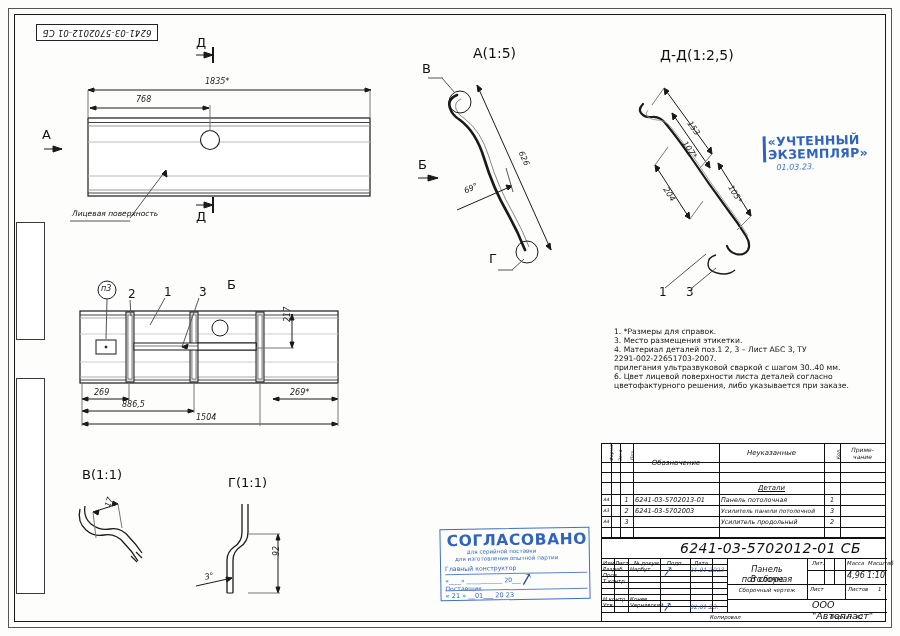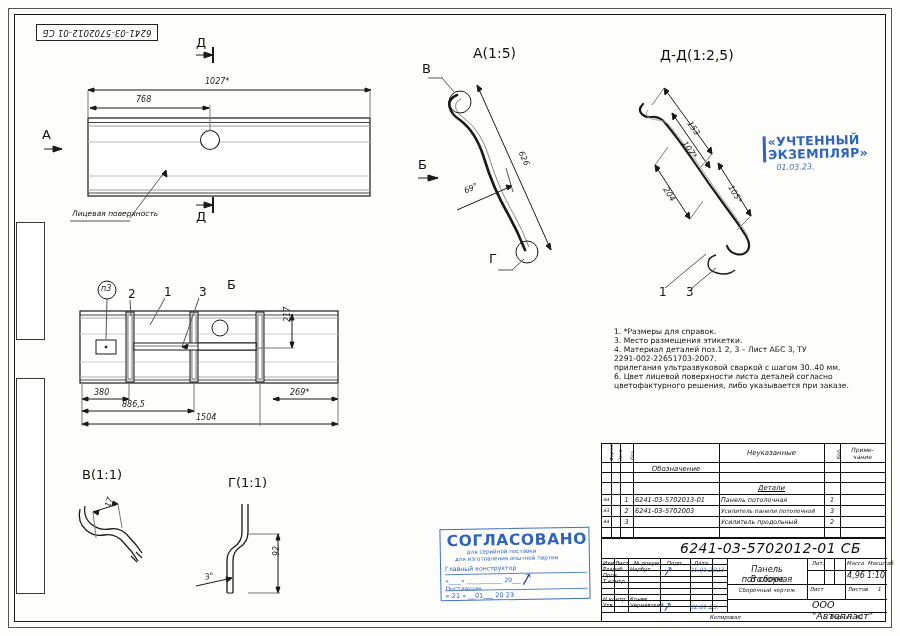--- a/index.html
+++ b/index.html
@@ -306,30 +306,30 @@
         <path d="M278 593 l-2 -6 h4 z" fill="#1a1a1a"></path>
         <line x1="248" y1="534" x2="280" y2="534" stroke="#777"></line>
         <line x1="248" y1="593" x2="280" y2="593" stroke="#777"></line>
       </g>
     </g>
   </svg>
 
   <div class="t lbl" style="left:196px;top:36px;">Д</div>
   <div class="t lbl" style="left:196px;top:210px;">Д</div>
   <div class="t lbl" style="left:42px;top:128px;">А</div>
-  <div class="t dim" style="left:205px;top:78px;">1027*</div>
+  <div class="t dim" style="left:205px;top:78px;">1835*</div>
   <div class="t dim" style="left:136px;top:96px;">768</div>
   <div class="t" style="left:72px;top:210px;font-size:7.5px;">Лицевая поверхность</div>
 
   <div class="t lbl" style="left:227px;top:278px;">Б</div>
   <div class="t dim" style="left:101px;top:285px;">п3</div>
   <div class="t lbl2" style="left:128px;top:288px;">2</div>
   <div class="t lbl2" style="left:164px;top:286px;">1</div>
   <div class="t lbl2" style="left:199px;top:286px;">3</div>
-  <div class="t dim" style="left:94px;top:389px;">380</div>
+  <div class="t dim" style="left:94px;top:389px;">269</div>
   <div class="t dim" style="left:122px;top:401px;">886,5</div>
   <div class="t dim" style="left:196px;top:414px;">1504</div>
   <div class="t dim" style="left:290px;top:389px;">269*</div>
   <div class="t dim" style="left:284px;top:322px;transform:rotate(-90deg);transform-origin:0 0;">217</div>
 
   <div class="t" style="left:473px;top:46px;font-size:14px;font-style:normal;">А(1:5)</div>
   <div class="t lbl" style="left:422px;top:62px;">В</div>
   <div class="t lbl" style="left:489px;top:252px;">Г</div>
   <div class="t lbl" style="left:418px;top:158px;">Б</div>
   <div class="t dim" style="left:524px;top:150px;transform:rotate(66deg);transform-origin:0 0;">626</div>
@@ -370,21 +370,21 @@
     <div class="r" style="top:28px;"></div>
     <div class="r" style="top:38px;"></div>
     <div class="r" style="top:50px;"></div>
     <div class="r" style="top:61px;"></div>
     <div class="r" style="top:72px;"></div>
     <div class="r" style="top:83px;"></div>
 
     <div class="vcell" style="left:7px;top:17px;">Формат</div>
     <div class="vcell" style="left:16px;top:17px;">Зона</div>
     <div class="vcell" style="left:28px;top:16px;">Поз.</div>
-    <div class="cell" style="left:31px;top:16px;width:86px;height:18px;font-size:7px;">Обозначение</div>
+    <div class="cell" style="left:31px;top:10px;width:86px;height:18px;font-size:7px;">Обозначение</div>
     <div class="cell" style="left:117px;top:0;width:105px;height:18px;font-size:7px;">Неуказанные</div>
     <div class="vcell" style="left:234px;top:15px;">Кол.</div>
     <div class="cell" style="left:238px;top:0;width:45px;height:18px;font-size:6px;white-space:pre-line;flex-direction:column;">Приме-
 чание</div>
 
     <div class="cell" style="left:117px;top:38px;width:105px;height:12px;font-size:7px;text-decoration:underline;">Детали</div>
 
     <div class="cell" style="left:0;top:50px;width:9px;height:11px;font-size:4.6px;">А4</div>
     <div class="cell" style="left:18px;top:50px;width:13px;height:11px;font-size:6.4px;">1</div>
     <div class="cell" style="left:33px;top:50px;width:84px;height:11px;justify-content:flex-start;font-size:6.6px;">6241-03-5702013-01</div>

